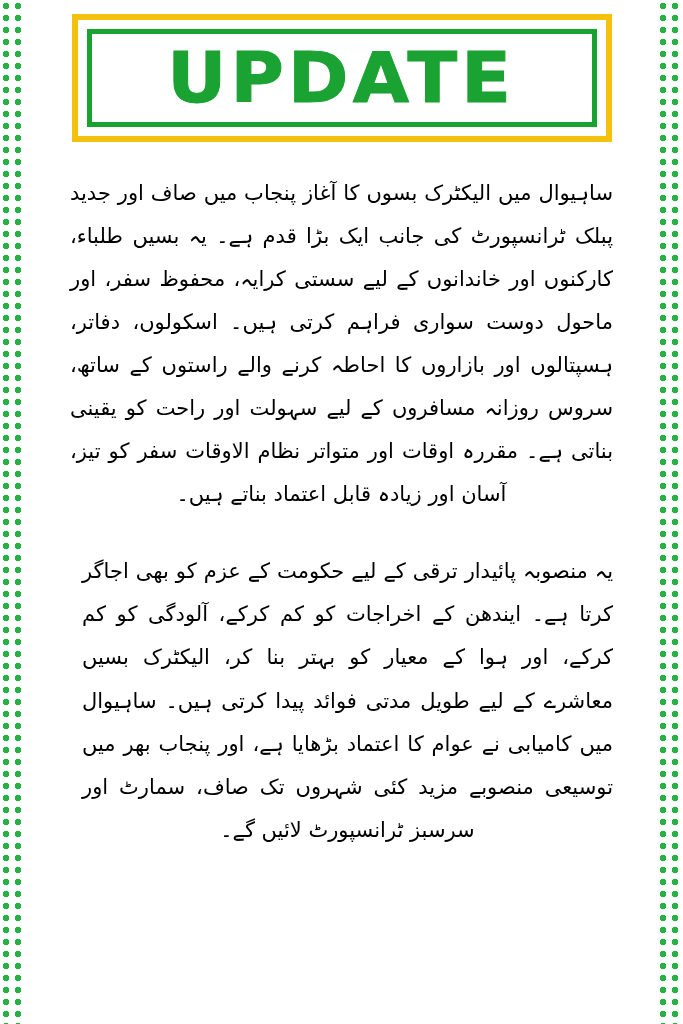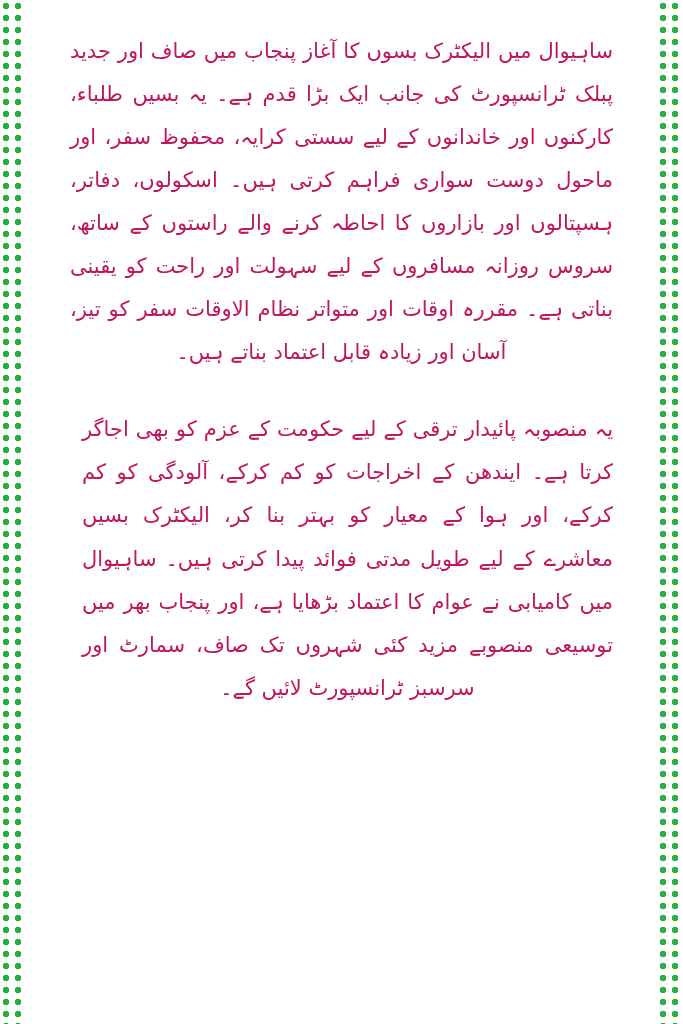--- a/index.html
+++ b/index.html
@@ -94,37 +94,44 @@
   .article {
     margin: 30px 44px 0 44px;
     direction: rtl;
     text-align: justify;
     text-align-last: center;
   }
   .para {
     font-family: "DejaVu Sans", "Liberation Serif", serif;
     font-size: 21px;
     line-height: 2.05;
-    color: #be185d;
+    color: #000000;
     margin: 0 0 34px 0;
     text-align: justify;
     text-justify: inter-word;
   }
   .para:last-child { margin-bottom: 0; margin-left: 12px; }
 </style>
 </head>
 <body>
 
 <div class="page">
 
   <div class="side-border left"></div>
   <div class="side-border right"></div>
 
   <div class="content">
 
+    <div class="stamp-wrap">
+      <div class="stamp">
+        <div class="stamp-inner">
+          <span class="stamp-text">UPDATE</span>
+        </div>
+      </div>
+    </div>
 
     <div class="article">
       <p class="para">ساہیوال میں الیکٹرک بسوں کا آغاز پنجاب میں صاف اور جدید پبلک ٹرانسپورٹ کی جانب ایک بڑا قدم ہے۔ یہ بسیں طلباء، کارکنوں اور خاندانوں کے لیے سستی کرایہ، محفوظ سفر، اور ماحول دوست سواری فراہم کرتی ہیں۔ اسکولوں، دفاتر، ہسپتالوں اور بازاروں کا احاطہ کرنے والے راستوں کے ساتھ، سروس روزانہ مسافروں کے لیے سہولت اور راحت کو یقینی بناتی ہے۔ مقررہ اوقات اور متواتر نظام الاوقات سفر کو تیز، آسان اور زیادہ قابل اعتماد بناتے ہیں۔</p>
       <p class="para">یہ منصوبہ پائیدار ترقی کے لیے حکومت کے عزم کو بھی اجاگر کرتا ہے۔ ایندھن کے اخراجات کو کم کرکے، آلودگی کو کم کرکے، اور ہوا کے معیار کو بہتر بنا کر، الیکٹرک بسیں معاشرے کے لیے طویل مدتی فوائد پیدا کرتی ہیں۔ ساہیوال میں کامیابی نے عوام کا اعتماد بڑھایا ہے، اور پنجاب بھر میں توسیعی منصوبے مزید کئی شہروں تک صاف، سمارٹ اور سرسبز ٹرانسپورٹ لائیں گے۔</p>
     </div>
 
   </div>
 </div>
 
 </body></html>

